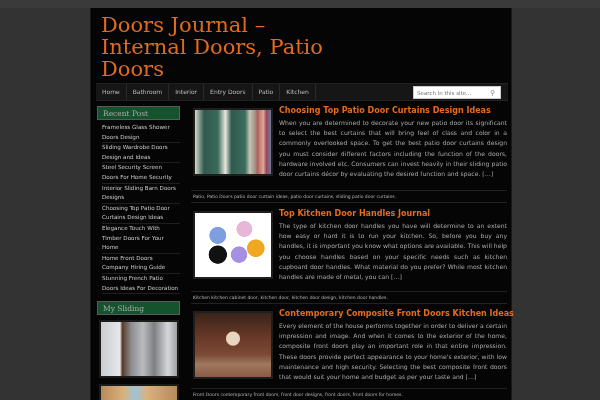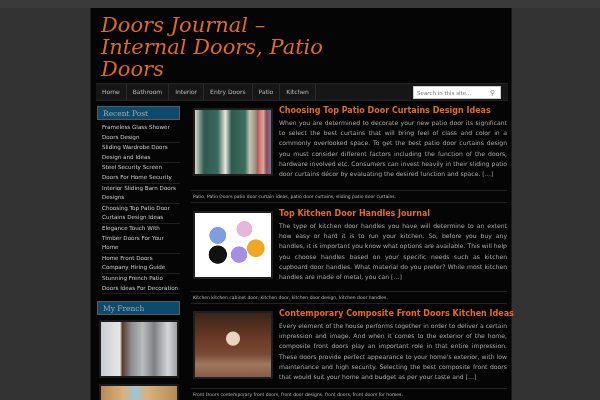--- a/index.html
+++ b/index.html
@@ -1,27 +1,27 @@
 <!DOCTYPE html>
 <html><head>
 <meta charset="utf-8">
 <style>
   * { box-sizing: border-box; margin: 0; padding: 0; }
   html, body { width: 600px; height: 400px; overflow: hidden; background: #333333; }
   body { font-family: "DejaVu Sans", sans-serif; position: relative; }
   .topbar { position: absolute; left: 0; top: 0; width: 600px; height: 8px; background: #3a3a3a; }
   .page { position: absolute; left: 90px; top: 8px; width: 422px; height: 400px; background: #050505; border-left: 1px solid #1a1a1a; border-right: 1px solid #1a1a1a; }
-  .site-title { position: absolute; left: 10px; top: 6px; width: 250px; font-family: "DejaVu Serif", serif; font-style: italic; font-size: 21px; line-height: 22px; color: #e06a1e; }
+  .site-title { position: absolute; left: 10px; top: 6px; width: 250px; font-family: "DejaVu Serif", serif; font-size: 21px; line-height: 22px; color: #e06a1e; }
   .nav { position: absolute; left: 5px; top: 75px; width: 412px; height: 18px; background: #161616; border-top: 1px solid #222; border-bottom: 1px solid #222; display: flex; align-items: center; }
   .nav-item { font-size: 6px; color: #bbbbbb; padding: 0 6px; height: 16px; line-height: 16px; border-right: 1px solid #2a2a2a; }
   .search { position: absolute; right: 7px; top: 2px; width: 88px; height: 13px; background: #ffffff; border: 1px solid #ccc; display: flex; align-items: center; }
   .search input { border: none; outline: none; font-size: 5.5px; color: #999; width: 76px; padding-left: 3px; background: transparent; font-family: "DejaVu Sans", sans-serif; }
   .search-icon { font-size: 7px; color: #888; }
   .sidebar { position: absolute; left: 6px; top: 98px; width: 83px; }
-  .widget-title { background: #0c4a6e; border: 1px solid #5a5a5a; color: #aaaaaa; font-family: "DejaVu Serif", serif; font-size: 7.5px; padding: 2px 5px; height: 14px; line-height: 10px; }
+  .widget-title { background: #14532d; border: 1px solid #5a5a5a; color: #aaaaaa; font-family: "DejaVu Serif", serif; font-size: 7.5px; padding: 2px 5px; height: 14px; line-height: 10px; }
   .recent-list { list-style: none; padding: 3px 0 3px 5px; }
   .recent-list li { font-size: 5.6px; color: #cccccc; line-height: 9.6px; border-bottom: 1px solid #1f1f1f; padding: 0 0 0 0; }
   .gallery-title { margin-top: 4px; }
   .gallery-img { margin: 5px 0 0 2px; width: 80px; height: 58px; border: 2px solid #1b1b1b; }
   .gallery-img2 { margin: 6px 0 0 2px; width: 80px; height: 30px; border: 2px solid #1b1b1b; }
   .posts { position: absolute; left: 100px; top: 98px; width: 316px; }
   .post { position: relative; }
   .post-thumb { position: absolute; left: 2px; width: 80px; height: 68px; border: 2px solid #1e1e1e; }
   .post-title { position: absolute; left: 88px; top: 0; font-size: 8px; font-weight: bold; color: #e46c1f; white-space: nowrap; }
   .post-text { position: absolute; left: 88px; top: 12px; width: 228px; font-size: 6.1px; line-height: 10.2px; color: #a9a9a9; text-align: justify; }
@@ -54,21 +54,21 @@
     <ul class="recent-list">
       <li>Frameless Glass Shower Doors Design</li>
       <li>Sliding Wardrobe Doors Design and Ideas</li>
       <li>Steel Security Screen Doors For Home Security</li>
       <li>Interior Sliding Barn Doors Designs</li>
       <li>Choosing Top Patio Door Curtains Design Ideas</li>
       <li>Elegance Touch With Timber Doors For Your Home</li>
       <li>Home Front Doors Company Hiring Guide</li>
       <li>Stunning French Patio Doors Ideas For Decoration</li>
     </ul>
-    <div class="widget-title gallery-title">My French</div>
+    <div class="widget-title gallery-title">My Sliding</div>
     <div class="gallery-img" style="background: linear-gradient(90deg, #c9ccd0 0%, #e6e8ea 25%, #5a3a28 28%, #8c8e92 40%, #b9bbbd 55%, #7d7f84 70%, #d5d7d9 88%, #9ea0a3 100%);"></div>
     <div class="gallery-img2" style="background: linear-gradient(90deg, #b88a5a 0%, #d9b27c 30%, #9dc4d8 45%, #d9b27c 60%, #b88a5a 100%);"></div>
   </div>
 
   <div class="posts">
 
     <div class="post" style="top:0;">
       <div class="post-thumb" style="top:2px; background: linear-gradient(90deg, #d8d6cc 0%, #2f5a4e 12%, #3a6a5c 30%, #e8e6dc 40%, #2f5a4e 48%, #3d6d5f 66%, #c7c4b6 72%, #9a8d7e 80%, #b8575f 82%, #c98673 86%, #d9a7a0 90%, #9b4455 94%, #6a7ea4 100%);"></div>
       <div class="post-title">Choosing Top Patio Door Curtains Design Ideas</div>
       <div class="post-text">When you are determined to decorate your new patio door its significant to select the best curtains that will bring feel of class and color in a commonly overlooked space. To get the best patio door curtains design you must consider different factors including the function of the doors, hardware involved etc. Consumers can invest heavily in their sliding patio door curtains décor by evaluating the desired function and space. […]</div>

